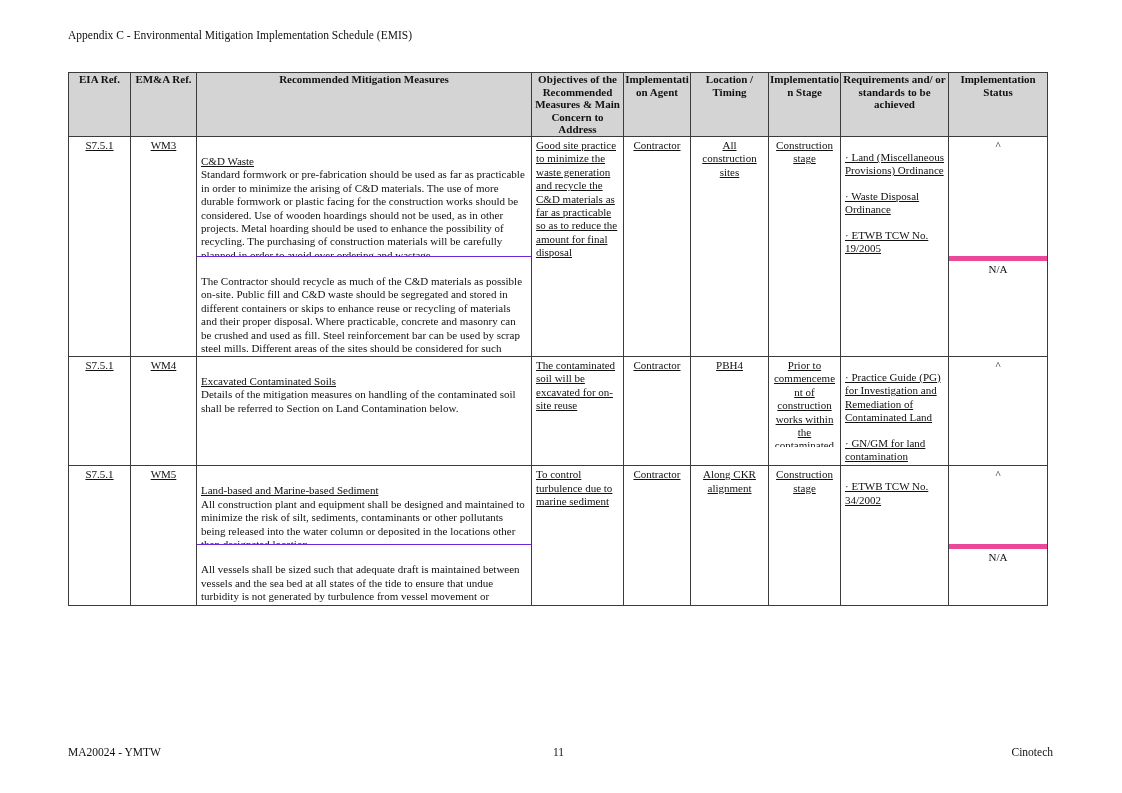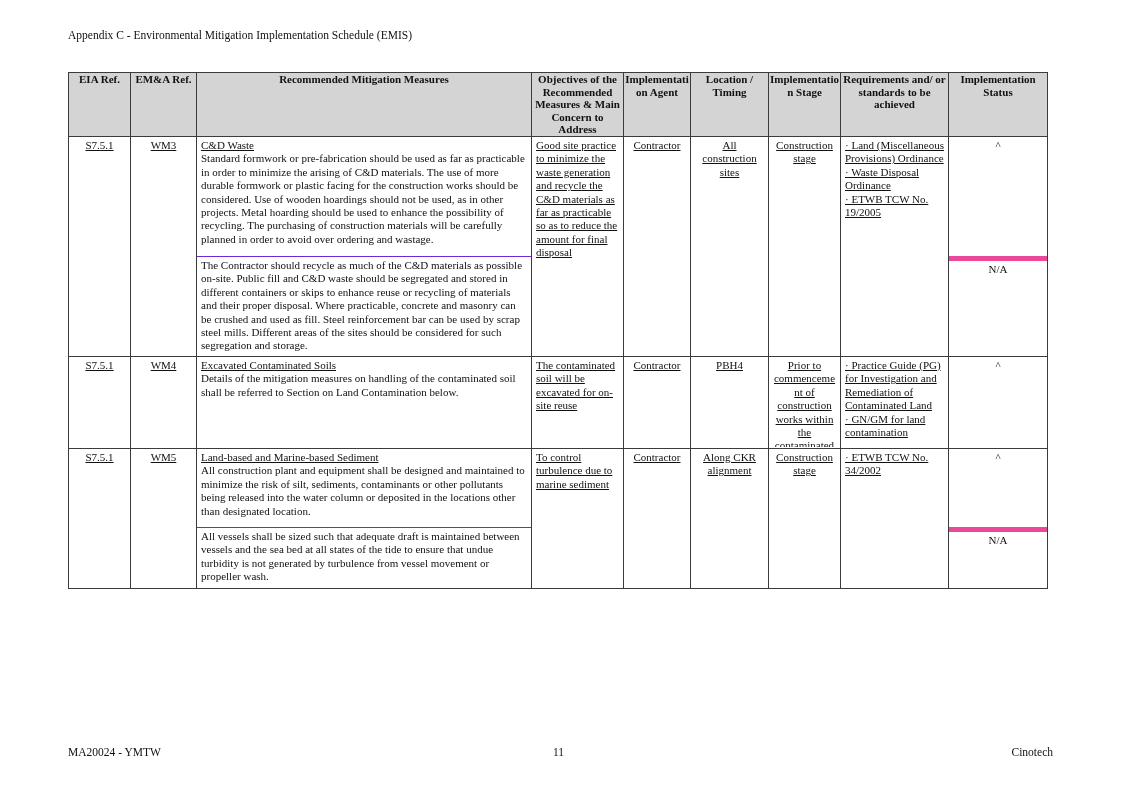--- a/index.html
+++ b/index.html
@@ -20,25 +20,25 @@
     border:1px solid #3b3b3b;vertical-align:top;padding:0;overflow:hidden;
   }
   th.hdr{
     background:#d4d4d4;font-weight:bold;font-size:11px;line-height:12.6px;
     text-align:center;vertical-align:middle;padding:2px 2px;
     overflow-wrap:break-word;word-wrap:break-word;
   }
   .cell-pad{padding:2px 4px;overflow-wrap:break-word;word-wrap:break-word;text-decoration:underline;}
   .ta-c{text-align:center;}
   .measure-title{text-decoration:underline;}
-  .para-box{padding:2px 4px;box-sizing:border-box;overflow:hidden;}
+  .para-box{padding:18px 4px;box-sizing:border-box;overflow:hidden;}
   .para-split{border-top:1px solid #6d28d9;font-family:Liberation Serif, serif;}
   .status-box{box-sizing:border-box;text-align:center;padding:2px 2px;overflow:hidden;}
   .status-split{border-top:5px solid #ec4899;}
-  .req-line{overflow-wrap:break-word;word-wrap:break-word;}
+  .req-line{overflow-wrap:break-word;word-wrap:break-word;margin-top:12px;}
   .clip-stage{overflow:hidden;}
   .footer{
     position:absolute;left:68px;top:746px;width:985px;font-size:11.5px;
     display:flex;justify-content:space-between;align-items:baseline;
   }
   .footer .center{position:absolute;left:0;right:4px;text-align:center;}
   .footer .left,.footer .right{position:relative;z-index:1;background:transparent;}
 </style>
 </head>
 <body>

